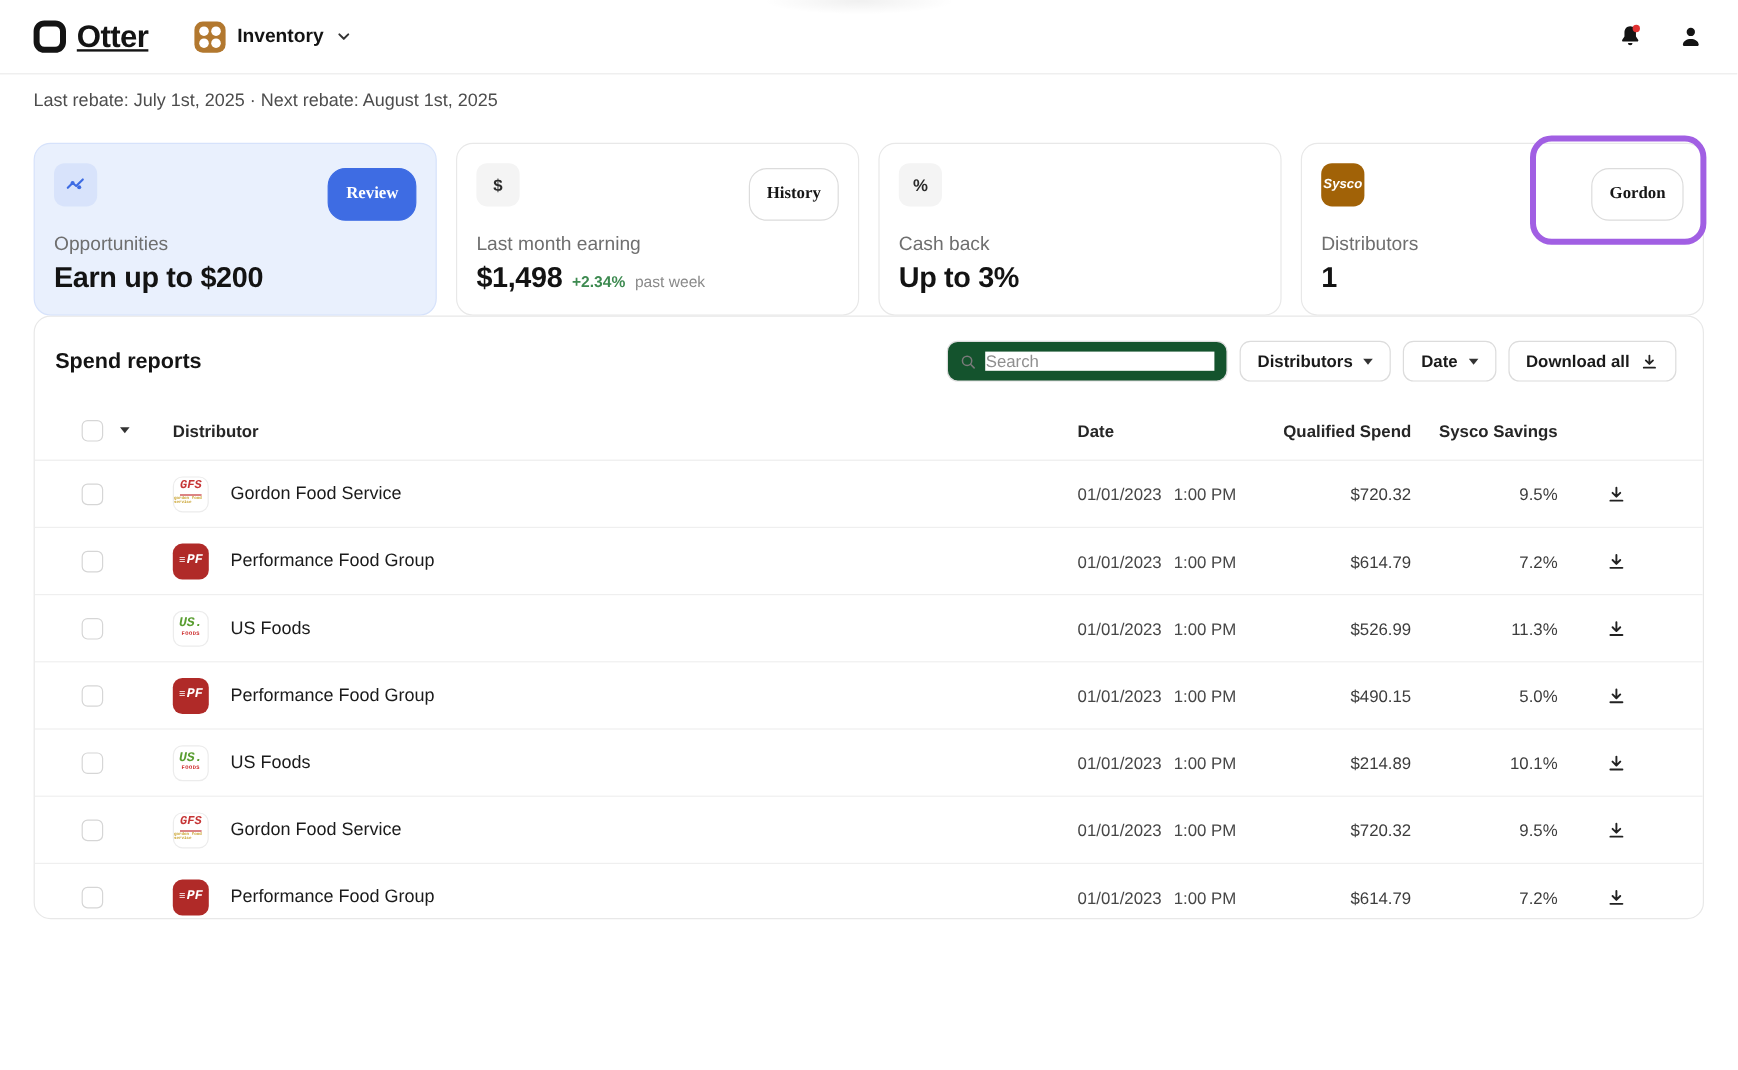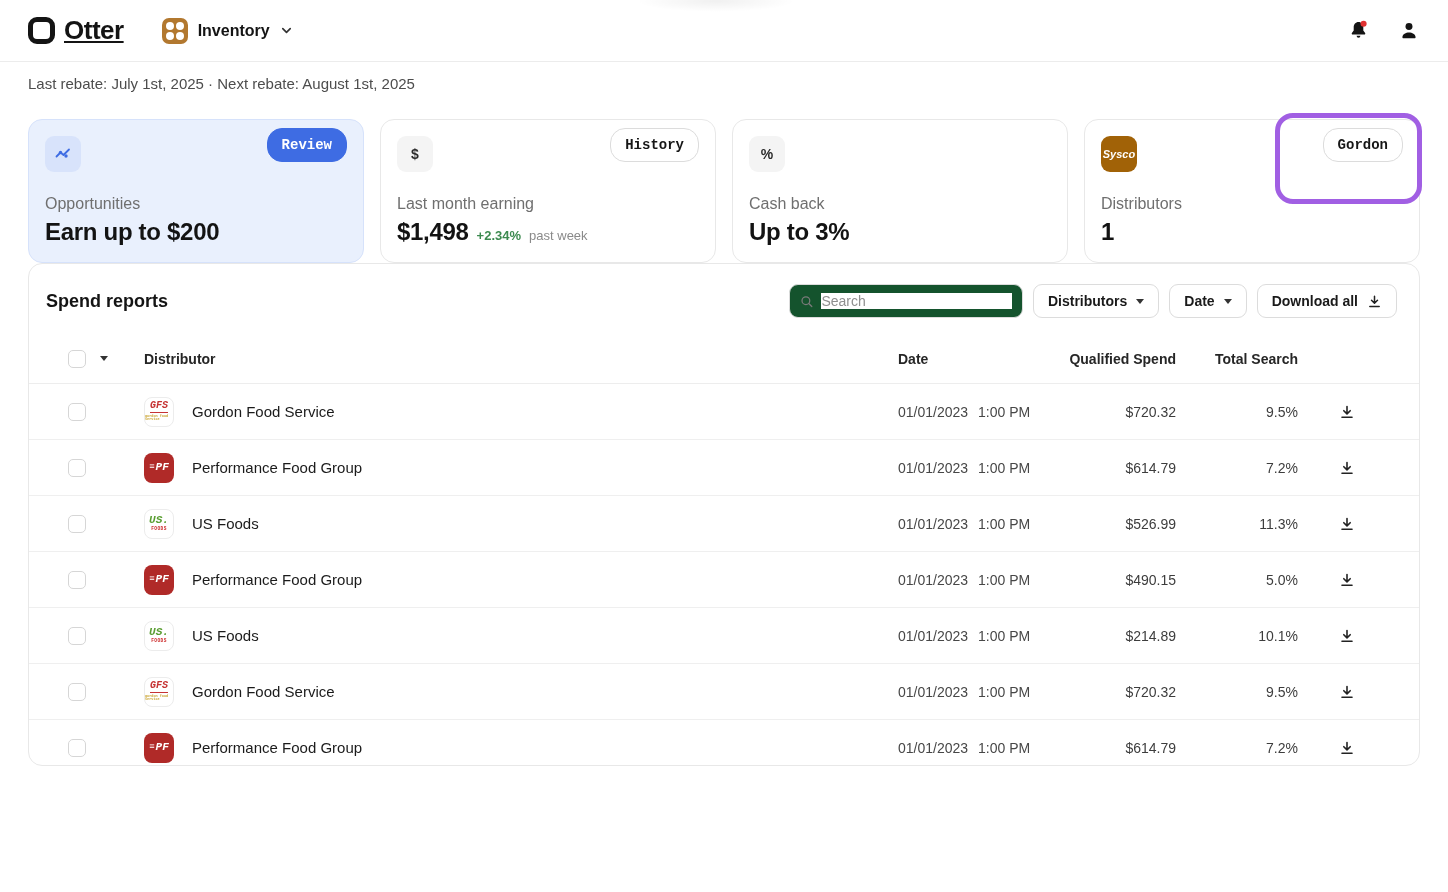--- a/index.html
+++ b/index.html
@@ -29,23 +29,23 @@
 
   
   .cards { margin-top:27px; display:grid; grid-template-columns:repeat(4,1fr); gap:16px; }
   .card { position:relative; height:144px; border-radius:14px; background:#fff;
     border:1px solid #e8e8e8; padding:16px; }
   .card--accent { background:#e9f0fd; border-color:#d6e2fb; }
   .card-icon { width:36px; height:36px; border-radius:9px; background:#f4f4f4;
     display:flex; align-items:center; justify-content:center; font-size:14px; font-weight:600; color:#2b2b2b; }
   .card--accent .card-icon { background:#d8e3fb; }
   .card-icon--sysco { background:#a16207; color:#fff; font-style:italic; font-weight:700; font-size:11px; }
-  .card-btn { position:absolute; top:8px; right:16px; height:34px; padding:0 14px;
+  .card-btn { position:absolute; top:20px; right:16px; height:44px; padding:0 14px;
     border-radius:15px; border:1px solid #dcdcdc; background:#fff; font-size:14px; font-weight:600;
-    color:#161616; display:flex; align-items:center; cursor:pointer; font-family:Liberation Mono, monospace; }
+    color:#161616; display:flex; align-items:center; cursor:pointer; font-family:Liberation Serif, serif; }
   .card-btn--primary { background:#3e6ce3; border-color:#3e6ce3; color:#fff; }
   .card-label { margin-top:23px; font-size:16px; color:#6f6f6f; }
   .card-value { margin-top:5px; font-size:24px; font-weight:700; letter-spacing:-0.3px; color:#131313; }
   .value-row { display:flex; align-items:baseline; gap:8px; }
   .delta { font-size:13px; font-weight:700; color:#3d8a50; }
   .delta-note { font-size:13px; color:#8a8a8a; }
   .annotation { position:absolute; top:-7px; right:-3px; width:147px; height:91px;
     border:5px solid #a15fe3; border-radius:18px; pointer-events:none; }
 
   
@@ -214,21 +214,21 @@
     </div>
 
     <div class="trow trow--head">
       <div class="cell-select">
         <span class="checkbox"></span>
         <span class="caret"></span>
       </div>
       <div>Distributor</div>
       <div class="cell-date">Date</div>
       <div class="cell-right">Qualified Spend</div>
-      <div class="cell-right">Total Search</div>
+      <div class="cell-right">Sysco Savings</div>
       <div></div>
     </div>
 
     <div>
   <div class="trow trow--data">
     <div class="cell-select">
       <span class="checkbox"></span>
     </div>
     <div class="cell-distributor">
       <span class="logo logo--gfs">

